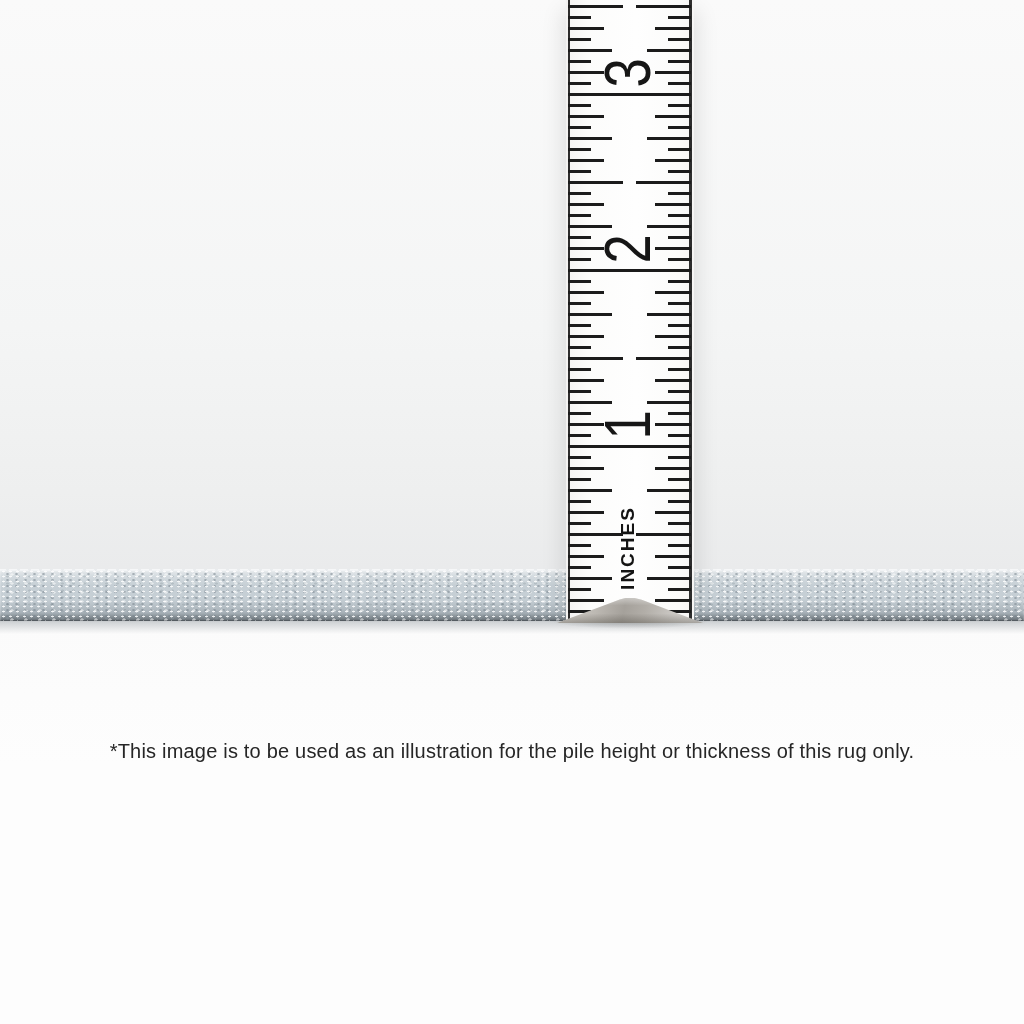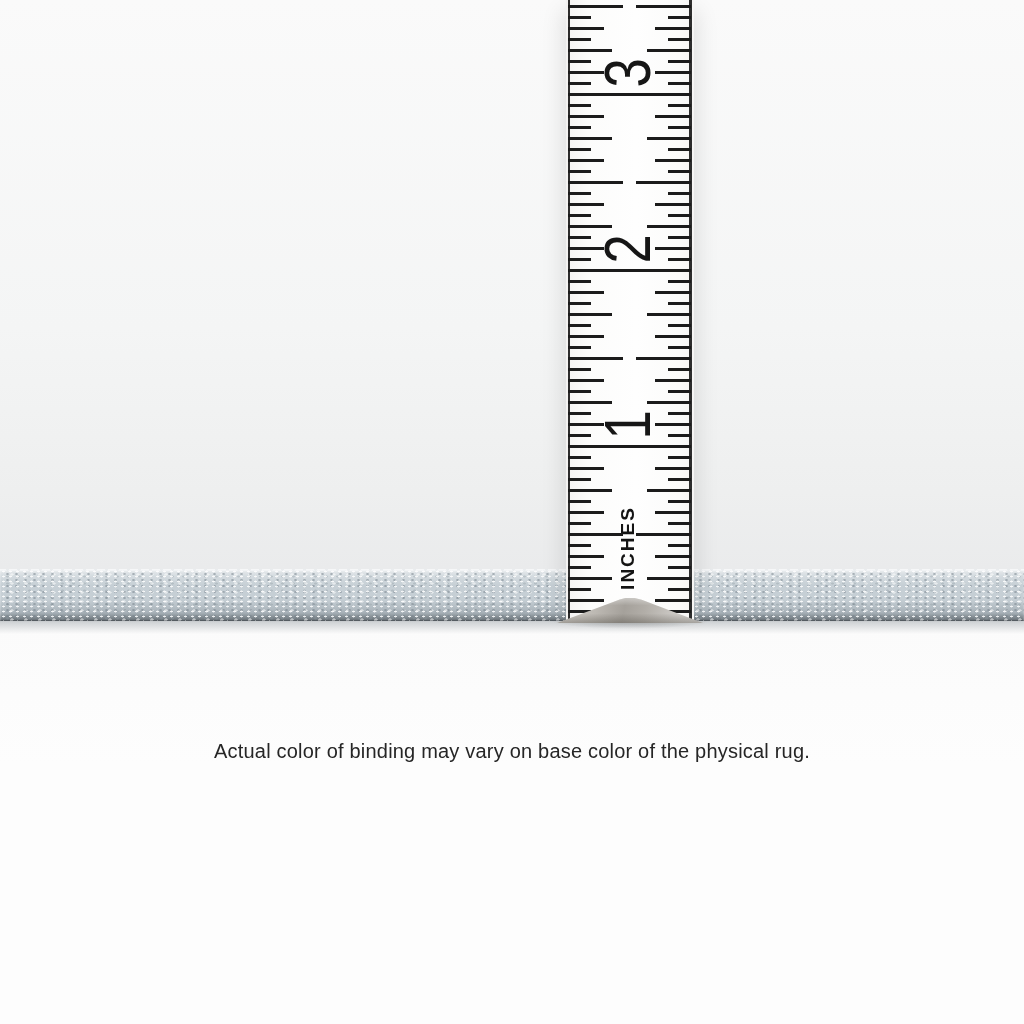--- a/index.html
+++ b/index.html
@@ -231,16 +231,16 @@
         <div class="tick t-half right" style="top: 4.5px;"></div>
         <div class="inch-number" style="top: 425px;">1</div>
         <div class="inch-number" style="top: 249px;">2</div>
         <div class="inch-number" style="top: 73px;">3</div>
       </div>
     <div class="tip-shadow"></div>
     <div class="metal-tip"></div>
   </div>
 
   <div class="caption">
-    <div>Actual color of binding may vary on base color of the physical rug.</div>
+    <div>*This image is to be used as an illustration for the pile height or thickness of this rug only.</div>
   </div>
 
 </div>
 
 </body></html>

